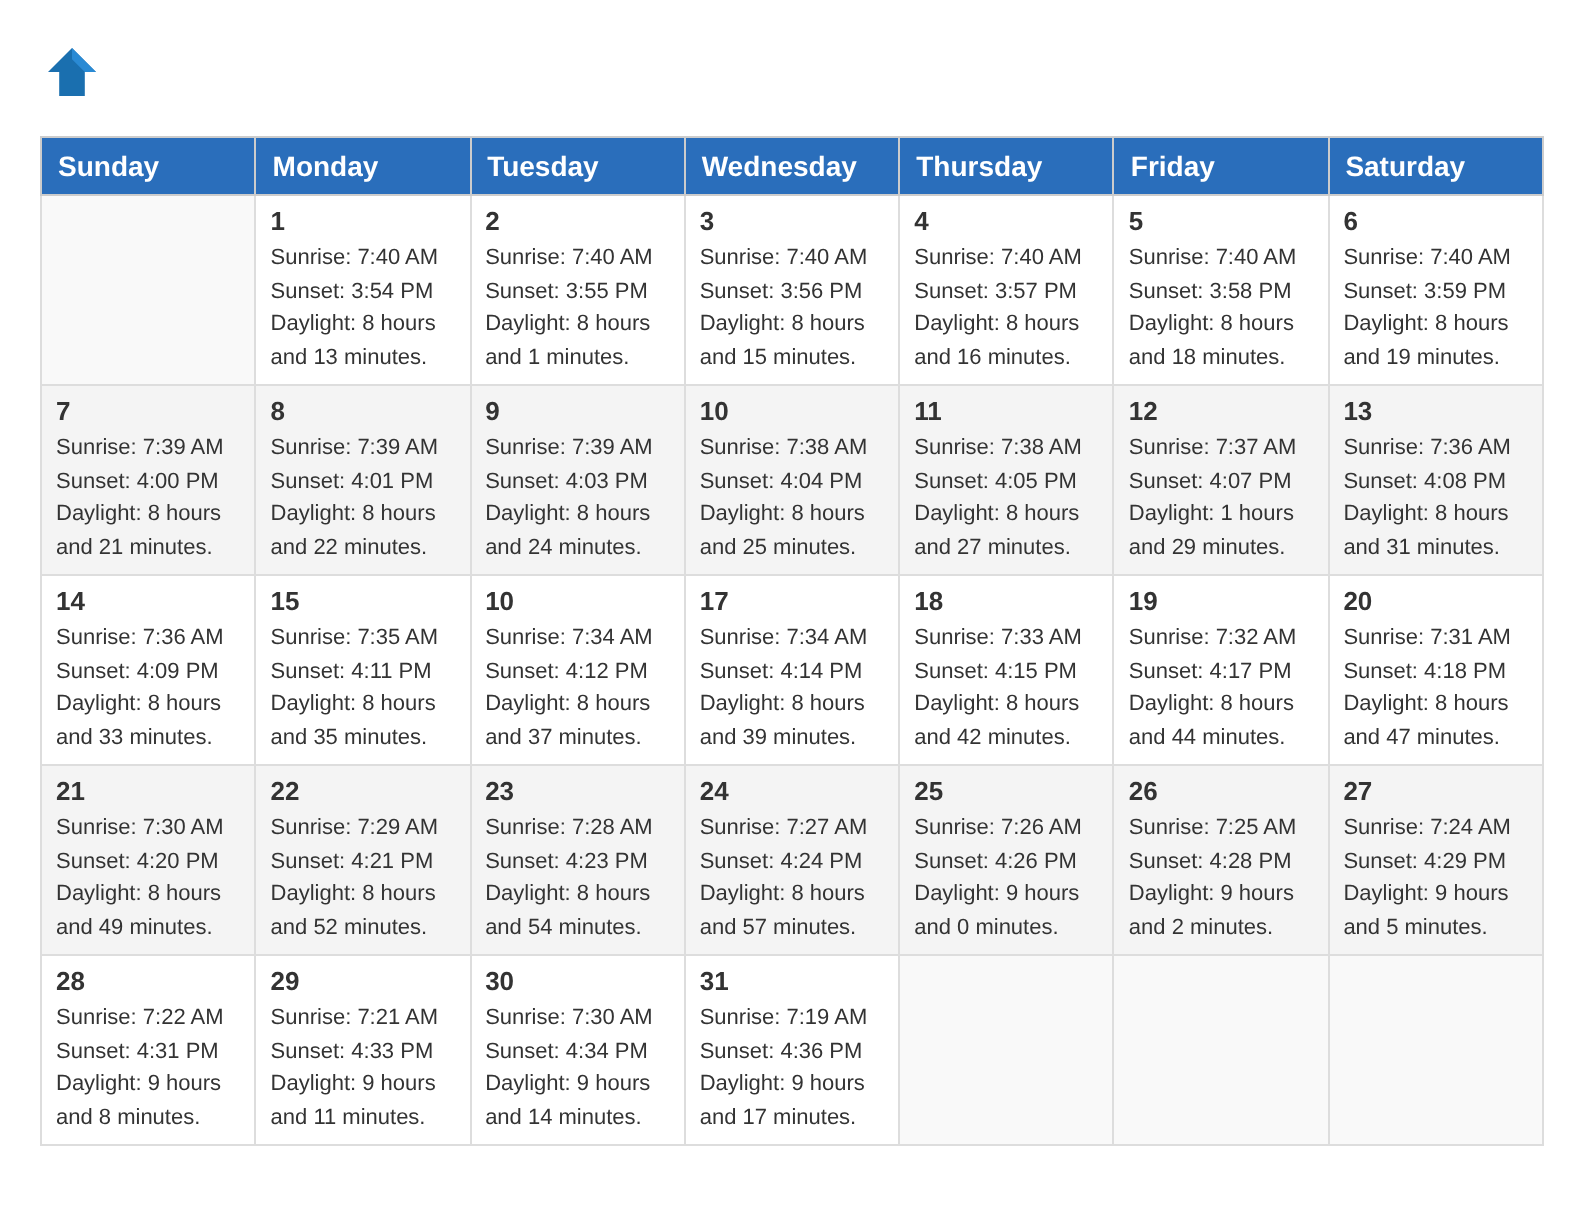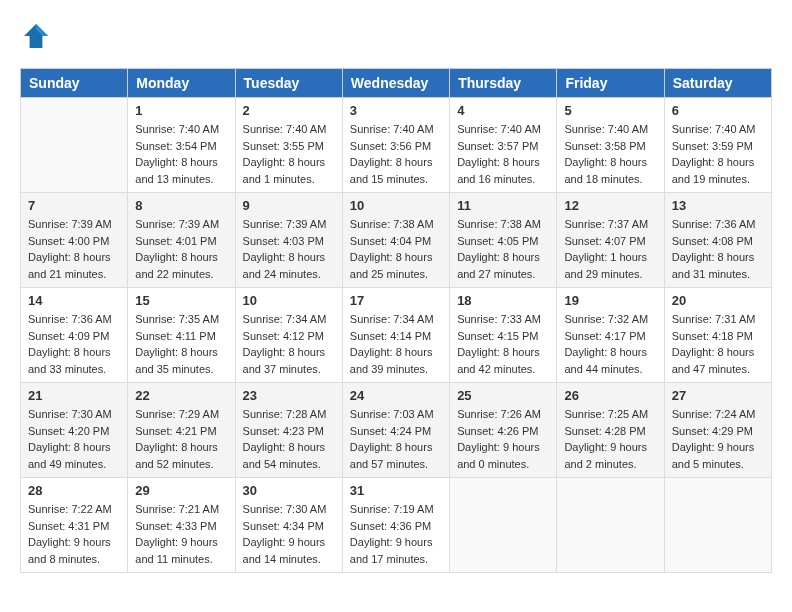--- a/index.html
+++ b/index.html
@@ -311,21 +311,21 @@
           <div class="day-number">23</div>
           <div class="day-info">
             <div>Sunrise: 7:28 AM</div>
             <div>Sunset: 4:23 PM</div>
             <div>Daylight: 8 hours and 54 minutes.</div>
           </div>
         </td>
         <td>
           <div class="day-number">24</div>
           <div class="day-info">
-            <div>Sunrise: 7:03 AM</div>
+            <div>Sunrise: 7:27 AM</div>
             <div>Sunset: 4:24 PM</div>
             <div>Daylight: 8 hours and 57 minutes.</div>
           </div>
         </td>
         <td>
           <div class="day-number">25</div>
           <div class="day-info">
             <div>Sunrise: 7:26 AM</div>
             <div>Sunset: 4:26 PM</div>
             <div>Daylight: 9 hours and 0 minutes.</div>

